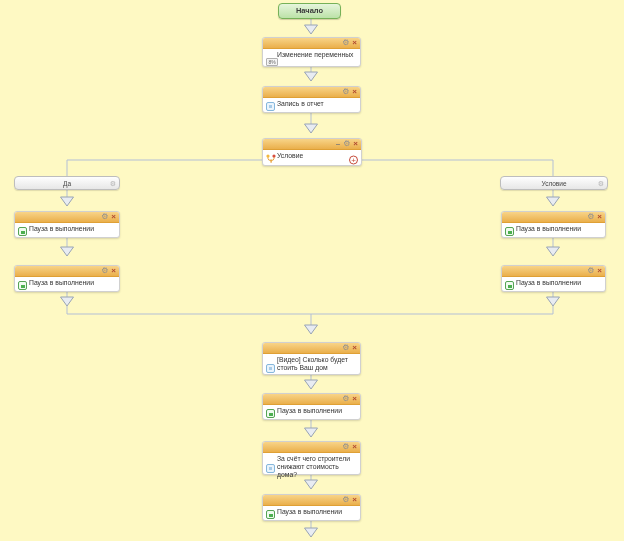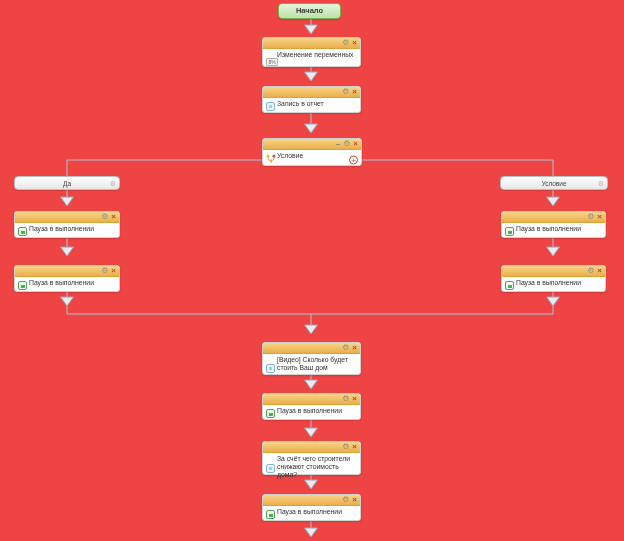--- a/index.html
+++ b/index.html
@@ -1,18 +1,18 @@
 <!DOCTYPE html>
 <html><head>
 <meta charset="utf-8">
 <style>
   * { box-sizing: border-box; margin: 0; padding: 0; }
   html,body { background:#fff; }
   body { font-family: "Liberation Sans", sans-serif; }
-  #canvas { position:relative; width:624px; height:541px; background:#ef4444; overflow:hidden; }
+  #canvas { position:relative; width:624px; height:541px; background:#fef9c3; overflow:hidden; }
   #wires { position:absolute; left:0; top:0; }
 
   .start {
     position:absolute; text-align:center; font-size:7.5px; font-weight:bold; color:#3a3a3a;
     background:linear-gradient(#e6f5dc,#bce2a8); border:1px solid #76b158; border-radius:4px;
     line-height:14px; box-shadow:0 1px 1px rgba(0,0,0,.18);
   }
 
   .pill {
     position:absolute; background:linear-gradient(#fefefe,#e7e7e7); border:1px solid #bdbdbd;

